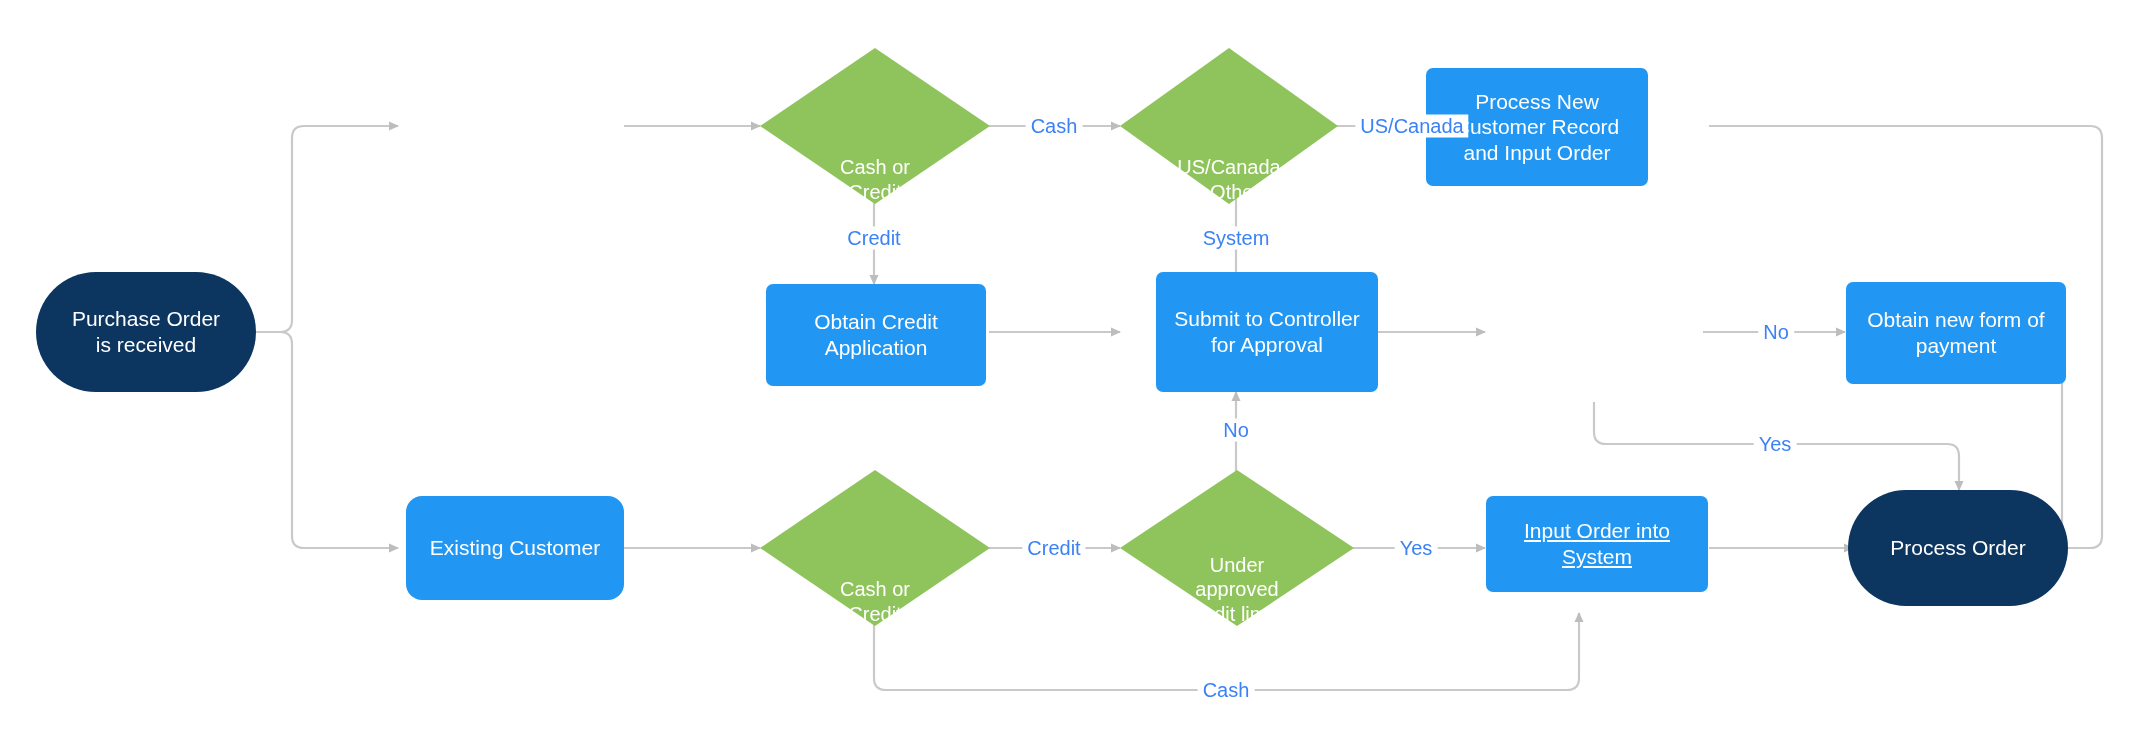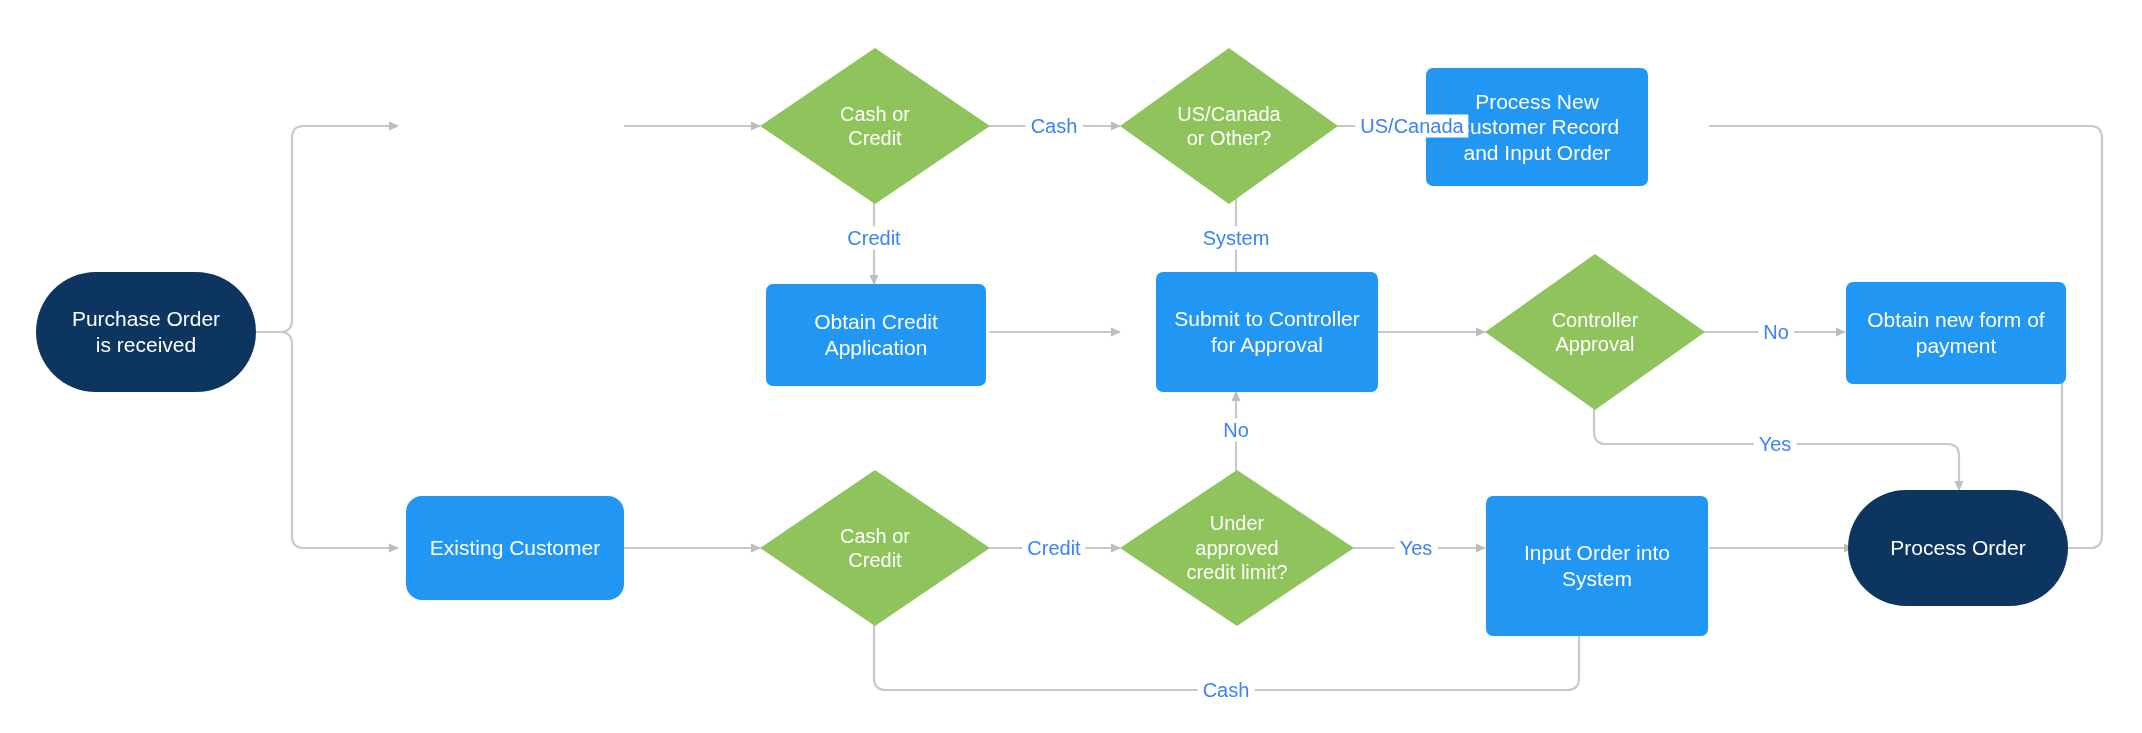--- a/index.html
+++ b/index.html
@@ -6,21 +6,21 @@
   body{font-family:"Liberation Sans","DejaVu Sans",sans-serif;}
   #stage{position:relative;width:2142px;height:733px;background:#ffffff;overflow:hidden;}
   #wires{position:absolute;left:0;top:0;width:2142px;height:733px;}
 
   .node{position:absolute;display:flex;align-items:center;justify-content:center;
         text-align:center;color:#ffffff;box-sizing:border-box;line-height:1.22;}
 
   .proc{border-radius:7px;background:#2196f3;font-size:21px;padding:4px 8px;}
   .term{border-radius:60px;background:#0c3560;font-size:21px;padding:4px 10px;}
 
-  .dec{background:transparent;}
+  .dec{background:transparent;align-items:flex-end;}
   .dec .dshape{position:absolute;left:0;top:0;width:100%;height:100%;
         background:#8fc45c;clip-path:polygon(50% 0,100% 50%,50% 100%,0 50%);}
   .dec .dtext{position:relative;z-index:2;width:100%;text-align:center;
         font-size:20px;color:#ffffff;line-height:1.22;}
 
   .elabel{position:absolute;font-size:20px;color:#3b82f6;background:#ffffff;
           padding:0 5px;white-space:nowrap;transform:translate(-50%,-50%);
           text-align:center;}
 </style>
 </head>
@@ -96,44 +96,40 @@
   </div>
 
   <div class="node proc" style="left:766px;top:284px;width:220px;height:102px;">
     <span>Obtain Credit<br>Application</span>
   </div>
 
   <div class="node proc" style="left:1124px;top:272px;width:222px;height:120px;margin-left:32px;">
     <span>Submit to Controller<br>for Approval</span>
   </div>
 
-  <div class="node dec" style="left:1485px;top:254px;width:220px;height:156px;">
-    <div class="dshape"></div>
-    <div class="dtext">Controller<br>Approval</div>
-  </div>
 
   <div class="node proc" style="left:1846px;top:282px;width:220px;height:102px;">
     <span>Obtain new form of<br>payment</span>
   </div>
 
   <div class="node proc" style="left:406px;top:496px;width:218px;height:104px;border-radius:16px;">
     <span>Existing Customer</span>
   </div>
 
   <div class="node dec" style="left:760px;top:470px;width:230px;height:156px;">
     <div class="dshape"></div>
     <div class="dtext">Cash or<br>Credit</div>
   </div>
 
   <div class="node dec" style="left:1120px;top:470px;width:234px;height:156px;">
     <div class="dshape"></div>
     <div class="dtext">Under<br>approved<br>credit limit?</div>
   </div>
 
-  <div class="node proc" style="left:1486px;top:496px;width:222px;height:140px;">
+  <div class="node proc" style="left:1486px;top:496px;width:222px;height:96px;text-decoration:underline;">
     <span>Input Order into<br>System</span>
   </div>
 
   <div class="node term" style="left:1848px;top:490px;width:220px;height:116px;">
     <span>Process Order</span>
   </div>
 
   <div class="elabel" style="left:1054px;top:126px;">Cash</div>
   <div class="elabel" style="left:1412px;top:126px;">US/Canada</div>
   <div class="elabel" style="left:874px;top:238px;">Credit</div>

